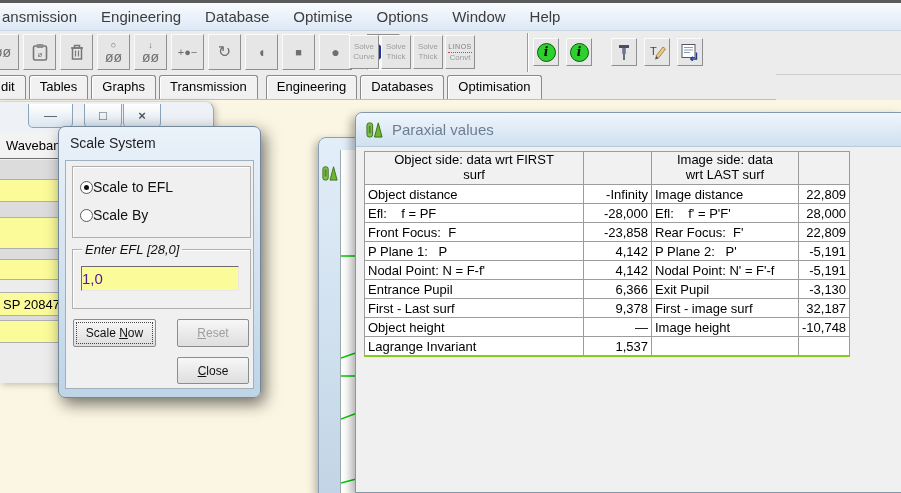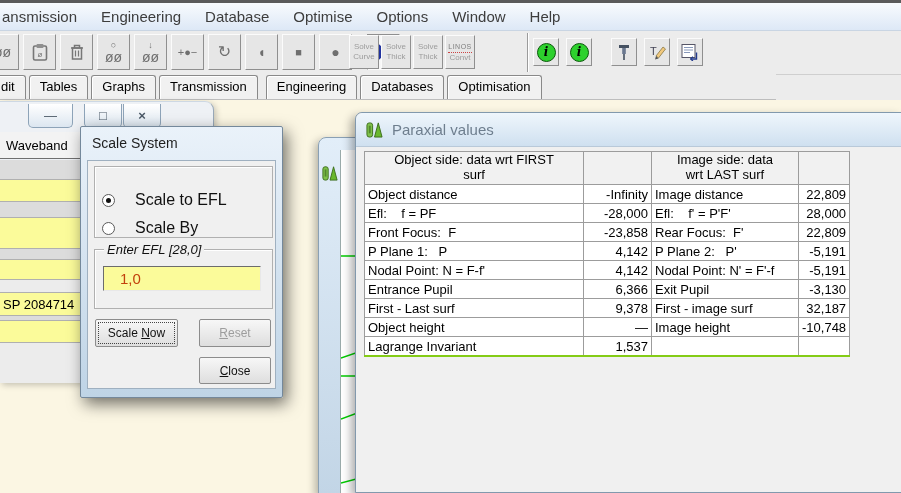--- a/index.html
+++ b/index.html
@@ -85,39 +85,39 @@
     padding-left:10px;gap:9px;font-size:15px;color:#6e7e8e;box-sizing:border-box;}
   .px-table{position:absolute;left:8px;top:38px;border-collapse:collapse;background:#fff;
     font-size:13px;border:1px solid #555;}
   .px-table th{background:#f1f1f1;font-weight:normal;height:32px;
     border:1px solid #9c9c9c;font-size:13px;line-height:1.15;padding:0 18px;margin-left:31px;}
   .px-table td{height:18px;border:1px solid #9c9c9c;padding:0 3px;white-space:pre;color:#000;}
   .px-table tr:last-child td{border-bottom:2px solid #84cc16;}
   .px-table .v{text-align:right;}
 
   
-  .dialog{position:absolute;left:80px;top:26px;width:203px;height:272px;
-    background:linear-gradient(#eaf2fa,#bfd4e6);border:1px solid #74889b;border-radius:2px;
+  .dialog{position:absolute;left:58px;top:26px;width:203px;height:272px;
+    background:linear-gradient(#eaf2fa,#bfd4e6);border:1px solid #74889b;border-radius:7px;
     box-shadow:4px 6px 16px rgba(0,0,0,0.55);z-index:4;box-sizing:border-box;}
   .dlg-title{position:absolute;top:8px;left:11px;font-size:14px;color:#1e1e1e;}
   .dlg-client{position:absolute;left:6px;top:33px;right:6px;bottom:8px;background:#f0f0f0;
     border:1px solid #9fb0c0;}
   .grp{position:absolute;border:1px solid #b0b0b0;box-shadow:1px 1px 0 #fff inset;}
   .grp1{left:6px;top:5px;width:177px;height:70px;}
   .grp2{left:6px;top:88px;width:177px;height:58px;}
   .grp2-label{position:absolute;left:9px;top:-8px;background:#f0f0f0;padding:0 3px;
     font-size:13px;color:#111;font-style:italic;}
-  .radio-row{position:absolute;left:14px;display:flex;align-items:center;gap:20px;
-    font-size:16px;color:#111;margin-top:12px;}
+  .radio-row{position:absolute;left:14px;display:flex;align-items:center;gap:0;
+    font-size:14px;color:#111;}
   .radio{width:13px;height:13px;border-radius:50%;border:1px solid #5a5a5a;background:#fff;
     box-sizing:border-box;display:flex;align-items:center;justify-content:center;flex:0 0 auto;}
   .radio.sel::after{content:"";width:5px;height:5px;border-radius:50%;background:#111;}
   .efl-input{position:absolute;left:8px;top:16px;width:158px;height:25px;box-sizing:border-box;
     background:#fbfb9a;border:1px solid;border-color:#6c6c6c #e8e8e8 #e8e8e8 #6c6c6c;
-    font-size:15px;color:#c2410c;display:flex;align-items:center;padding-left:16px;}
+    font-size:15px;color:#4c1d95;display:flex;align-items:center;padding-left:0;}
   .dbtn{position:absolute;box-sizing:border-box;background:linear-gradient(#f7f7f7,#dedede);
     border:1px solid #8c8c8c;border-radius:2px;font-size:12px;color:#111;
     display:flex;align-items:center;justify-content:center;white-space:pre;}
   .dbtn.focus{outline:1px dotted #444;outline-offset:-4px;}
   .dbtn.disabled{color:#9d9d9d;}
   u{text-decoration:underline;}
 </style>
 </head>
 <body>
 

